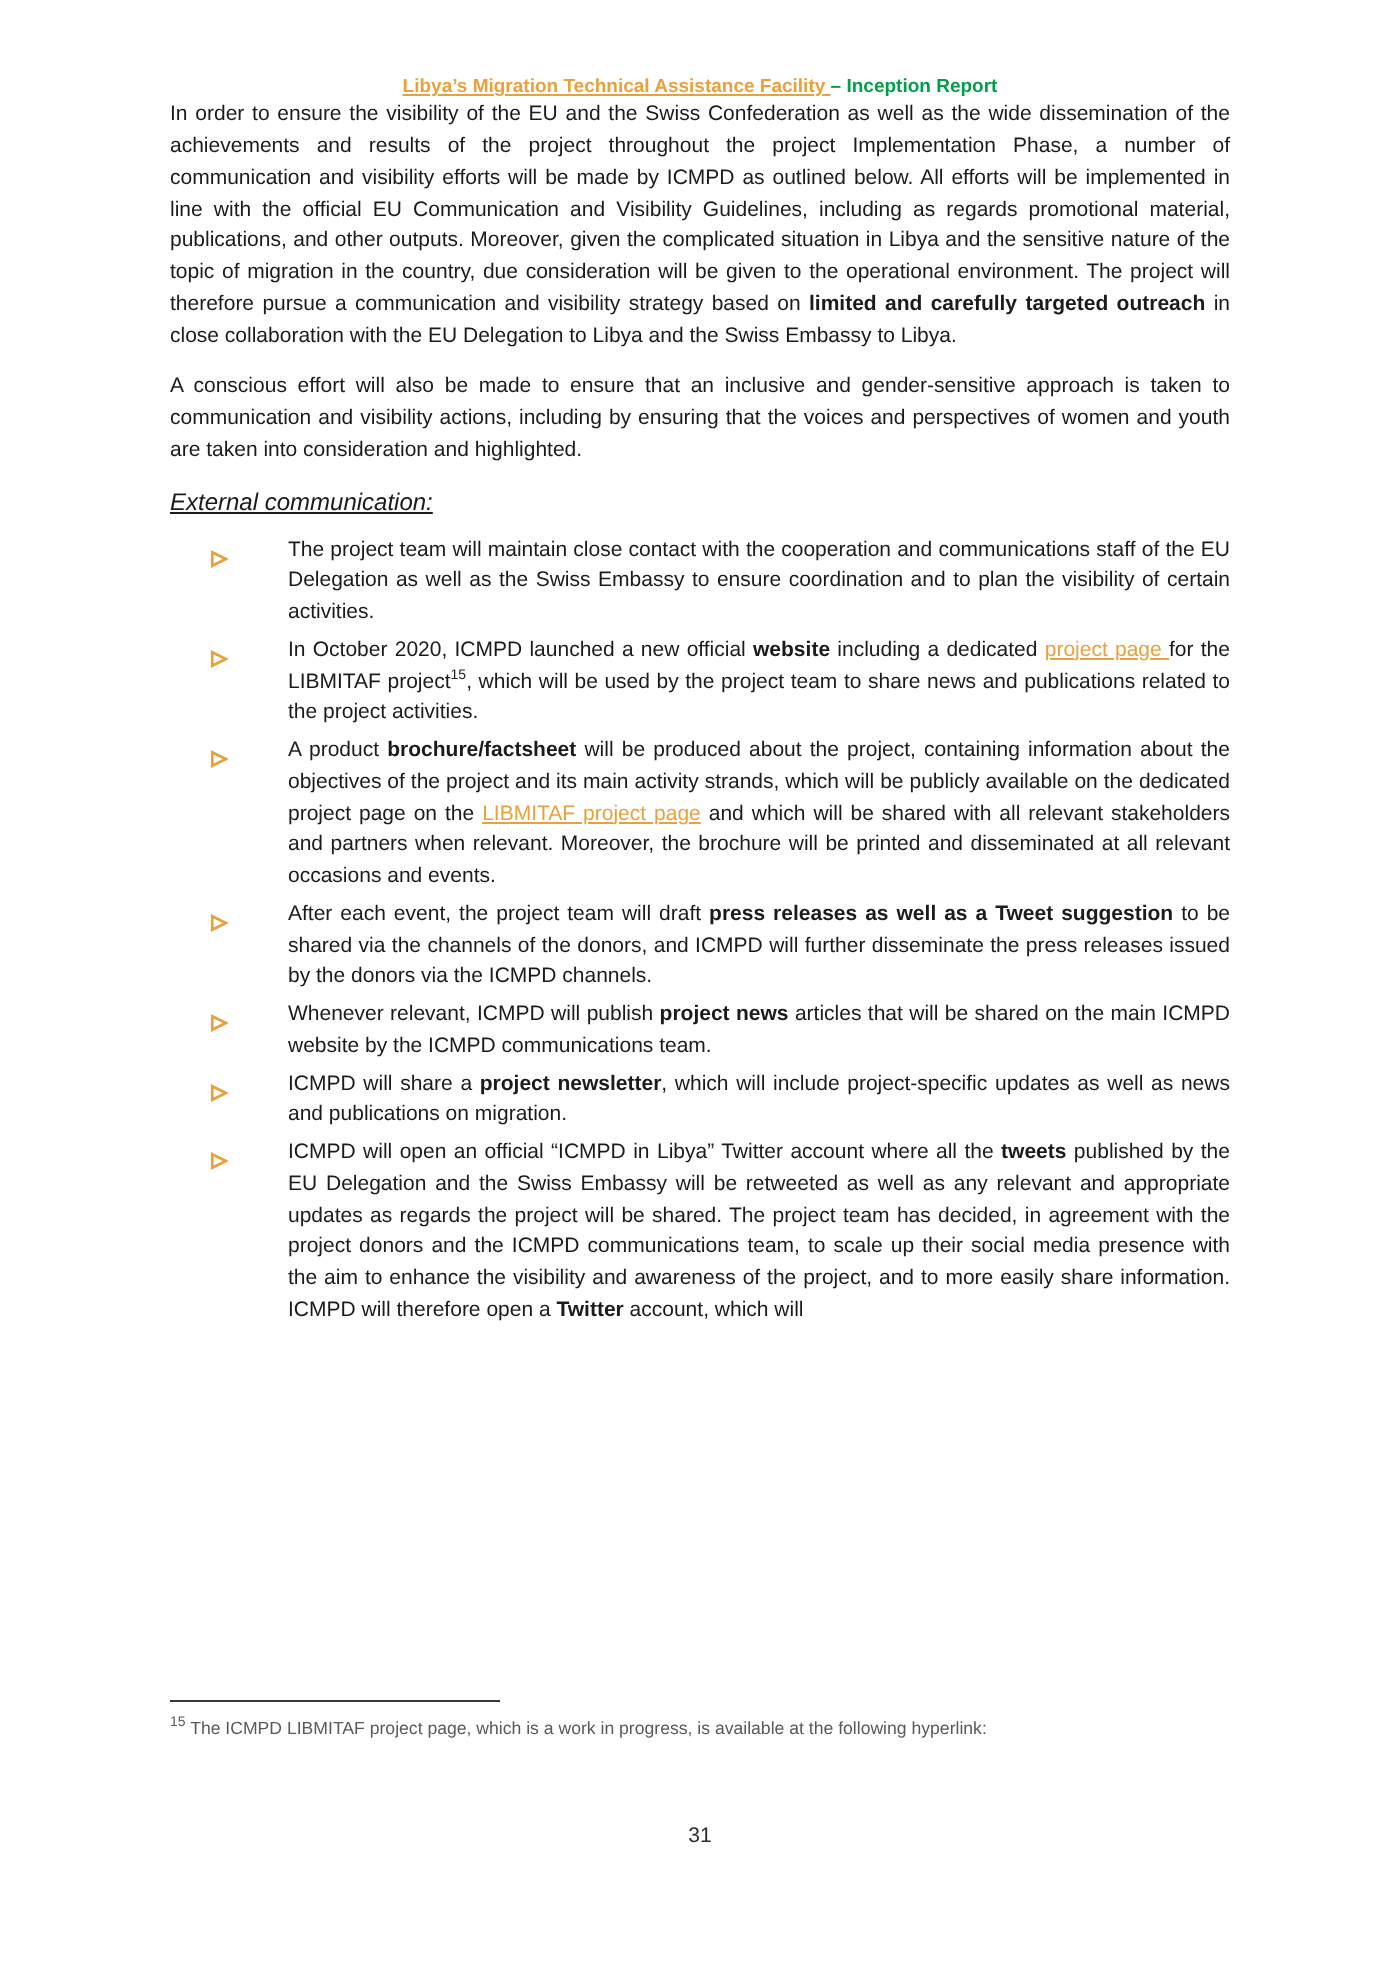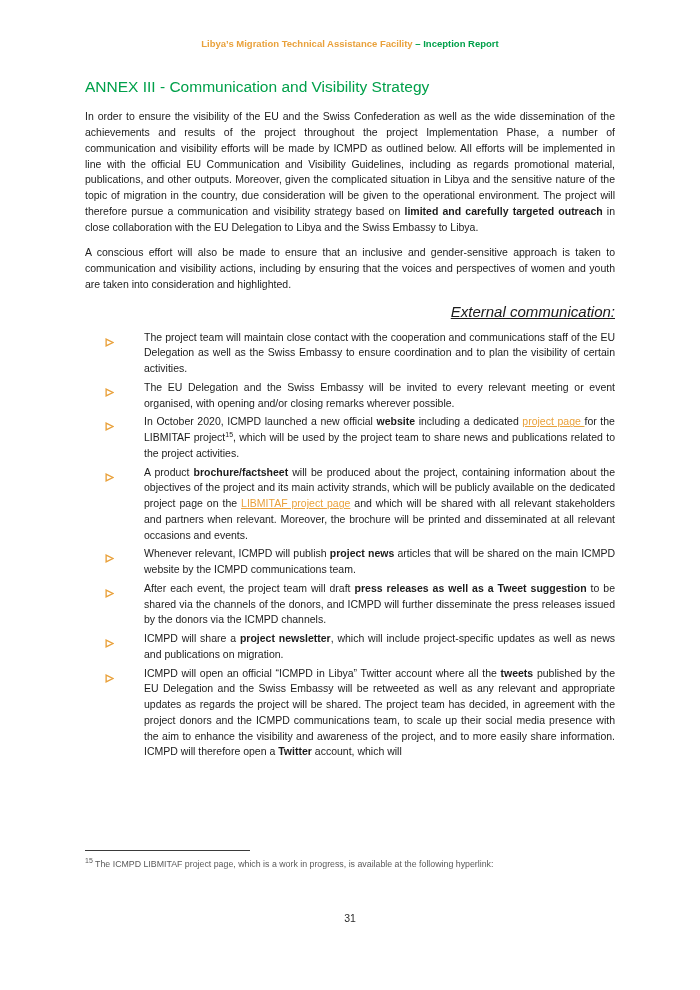--- a/index.html
+++ b/index.html
@@ -14,41 +14,40 @@
     color: #1b1b1b;
     padding: 38px 85px 0 85px;
     overflow: hidden;
   }
   .header {
     text-align: center;
     font-size: 9.5px;
     font-weight: bold;
     line-height: 1.3;
   }
-  .c-gold { color: #E9A13B; }
+  .c-gold { color: #E9A13B; text-decoration: underline; }
   .c-green { color: #00A04A; margin-top: 40px; }
   .annex-title {
     color: #00A04A;
     font-size: 15.5px;
     font-weight: 400;
     margin: 28px 0 13px 0;
   }
   p.body {
     font-size: 10.5px;
     line-height: 1.5;
     text-align: justify;
     margin-bottom: 10px;
   }
   .ext-heading {
-    font-size: 15px;
+    font-size: 12px;
     font-style: italic;
     font-weight: 400;
     text-decoration: underline;
     margin: 4px 0 10px 0;
-    text-align: right;
   }
   .bullets { padding-left: 20px; }
   .bullet { display: flex; margin-bottom: 3px; gap: 20px; }
   .arrow { flex: 0 0 19px; padding-top: 3px; }
   .btext {
     flex: 1;
     font-size: 10.5px;
     line-height: 1.5;
     text-align: justify;
   }
@@ -91,71 +90,64 @@
 </style>
 </head>
 <body>
 
 <div class="page">
 
   <div class="header">
     <span class="c-gold">Libya’s Migration Technical Assistance Facility </span><span class="c-green">– Inception Report</span>
   </div>
 
-  <h1 class="annex-title">ANNEX III - Communication and Visibility Strategy</h1>
 
   <p class="body"><span>In order to ensure the visibility of the EU and the Swiss Confederation as well as the wide dissemination of the achievements and results of the project throughout the project Implementation Phase, a number of communication and visibility efforts will be made by ICMPD as outlined below. All efforts will be implemented in line with the official EU Communication and Visibility Guidelines, including as regards promotional material, publications, and other outputs. Moreover, given the complicated situation in Libya and the sensitive nature of the topic of migration in the country, due consideration will be given to the operational environment. The project will therefore pursue a communication and visibility strategy based on </span><b>limited and carefully targeted outreach</b><span> in close collaboration with the EU Delegation to Libya and the Swiss Embassy to Libya.</span></p>
 
   <p class="body">A conscious effort will also be made to ensure that an inclusive and gender-sensitive approach is taken to communication and visibility actions, including by ensuring that the voices and perspectives of women and youth are taken into consideration and highlighted.</p>
 
 
   <div class="ext-heading">External communication:</div>
 
   <div class="bullets">
 
     <div class="bullet">
       <span class="arrow"><svg viewBox="0 0 12 12" width="9" height="9">
             <path d="M1.5 1.5 L10.5 6 L1.5 10.5 Z" fill="none" stroke="#E9A13B" stroke-width="1.8"></path>
           </svg></span>
       <div class="btext">The project team will maintain close contact with the cooperation and communications staff of the EU Delegation as well as the Swiss Embassy to ensure coordination and to plan the visibility of certain activities.</div>
     </div>
 
-    <div class="bullet">
-      <span class="arrow"><svg viewBox="0 0 12 12" width="9" height="9">
-            <path d="M1.5 1.5 L10.5 6 L1.5 10.5 Z" fill="none" stroke="#E9A13B" stroke-width="1.8"></path>
-          </svg></span>
-      <div class="btext">The EU Delegation and the Swiss Embassy will be invited to every relevant meeting or event organised, with opening and/or closing remarks wherever possible.</div>
-    </div>
 
     <div class="bullet">
       <span class="arrow"><svg viewBox="0 0 12 12" width="9" height="9">
             <path d="M1.5 1.5 L10.5 6 L1.5 10.5 Z" fill="none" stroke="#E9A13B" stroke-width="1.8"></path>
           </svg></span>
       <div class="btext"><span>In October 2020, ICMPD launched a new official </span><b>website</b><span> including a dedicated </span><a class="doclink">project page </a><span>for the LIBMITAF project</span><sup>15</sup><span>, which will be used by the project team to share news and publications related to the project activities.</span></div>
     </div>
 
     <div class="bullet">
       <span class="arrow"><svg viewBox="0 0 12 12" width="9" height="9">
             <path d="M1.5 1.5 L10.5 6 L1.5 10.5 Z" fill="none" stroke="#E9A13B" stroke-width="1.8"></path>
           </svg></span>
       <div class="btext"><span>A product </span><b>brochure/factsheet</b><span> will be produced about the project, containing information about the objectives of the project and its main activity strands, which will be publicly available on the dedicated project page on the </span><a class="doclink">LIBMITAF project page</a><span> and which will be shared with all relevant stakeholders and partners when relevant. Moreover, the brochure will be printed and disseminated at all relevant occasions and events.</span></div>
     </div>
 
     <div class="bullet">
       <span class="arrow"><svg viewBox="0 0 12 12" width="9" height="9">
             <path d="M1.5 1.5 L10.5 6 L1.5 10.5 Z" fill="none" stroke="#E9A13B" stroke-width="1.8"></path>
           </svg></span>
-      <div class="btext"><span>Whenever relevant, ICMPD will publish </span><b>project news</b><span> articles that will be shared on the main ICMPD website by the ICMPD communications team.</span></div>
+      <div class="btext"><span>After each event, the project team will draft </span><b>press releases as well as a Tweet suggestion</b><span> to be shared via the channels of the donors, and ICMPD will further disseminate the press releases issued by the donors via the ICMPD channels.</span></div>
     </div>
 
     <div class="bullet">
       <span class="arrow"><svg viewBox="0 0 12 12" width="9" height="9">
             <path d="M1.5 1.5 L10.5 6 L1.5 10.5 Z" fill="none" stroke="#E9A13B" stroke-width="1.8"></path>
           </svg></span>
-      <div class="btext"><span>After each event, the project team will draft </span><b>press releases as well as a Tweet suggestion</b><span> to be shared via the channels of the donors, and ICMPD will further disseminate the press releases issued by the donors via the ICMPD channels.</span></div>
+      <div class="btext"><span>Whenever relevant, ICMPD will publish </span><b>project news</b><span> articles that will be shared on the main ICMPD website by the ICMPD communications team.</span></div>
     </div>
 
     <div class="bullet">
       <span class="arrow"><svg viewBox="0 0 12 12" width="9" height="9">
             <path d="M1.5 1.5 L10.5 6 L1.5 10.5 Z" fill="none" stroke="#E9A13B" stroke-width="1.8"></path>
           </svg></span>
       <div class="btext"><span>ICMPD will share a </span><b>project newsletter</b><span>, which will include project-specific updates as well as news and publications on migration.</span></div>
     </div>
 
     <div class="bullet">

